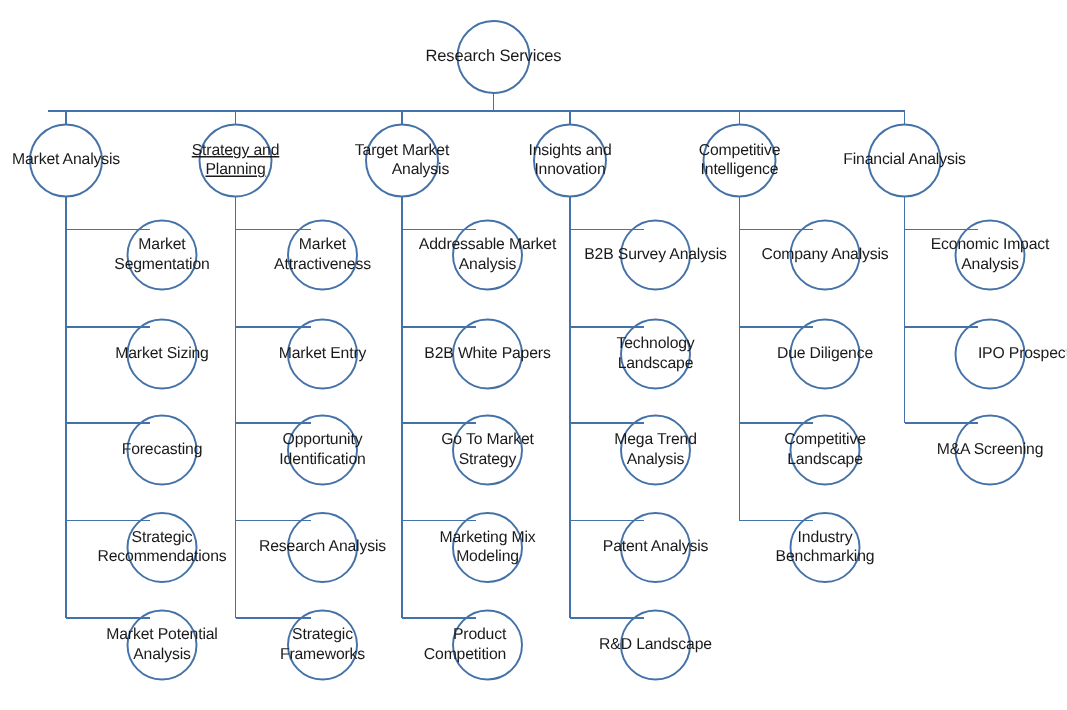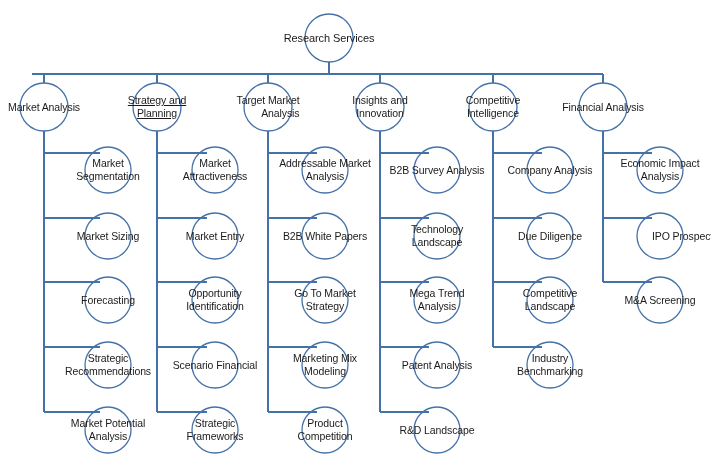--- a/index.html
+++ b/index.html
@@ -144,35 +144,35 @@
       <div class="node-label leaf-label" style="left: 108px; top: 430px;">Market Potential<br>Analysis</div>
       <div class="node-hit" style="left: 108px; top: 430px; width: 46px; height: 46px;"></div>
       <div class="node-label lvl2-label" style="left: 157px; top: 107px; text-decoration: underline;">Strategy and<br>Planning</div>
       <div class="node-hit" style="left: 157px; top: 107px; width: 48px; height: 48px;"></div>
       <div class="node-label leaf-label" style="left: 215px; top: 170px;">Market<br>Attractiveness</div>
       <div class="node-hit" style="left: 215px; top: 170px; width: 46px; height: 46px;"></div>
       <div class="node-label leaf-label" style="left: 215px; top: 236px;">Market Entry</div>
       <div class="node-hit" style="left: 215px; top: 236px; width: 46px; height: 46px;"></div>
       <div class="node-label leaf-label" style="left: 215px; top: 300px;">Opportunity<br>Identification</div>
       <div class="node-hit" style="left: 215px; top: 300px; width: 46px; height: 46px;"></div>
-      <div class="node-label leaf-label" style="left: 215px; top: 365px;">Scenario Financial</div>
+      <div class="node-label leaf-label" style="left: 215px; top: 365px;">Research Analysis</div>
       <div class="node-hit" style="left: 215px; top: 365px; width: 46px; height: 46px;"></div>
       <div class="node-label leaf-label" style="left: 215px; top: 430px;">Strategic<br>Frameworks</div>
       <div class="node-hit" style="left: 215px; top: 430px; width: 46px; height: 46px;"></div>
       <div class="node-label lvl2-label" style="left: 268px; top: 107px; text-align: right;">Target Market<br>Analysis</div>
       <div class="node-hit" style="left: 268px; top: 107px; width: 48px; height: 48px;"></div>
       <div class="node-label leaf-label" style="left: 325px; top: 170px;">Addressable Market<br>Analysis</div>
       <div class="node-hit" style="left: 325px; top: 170px; width: 46px; height: 46px;"></div>
       <div class="node-label leaf-label" style="left: 325px; top: 236px; text-align: right;">B2B White Papers</div>
       <div class="node-hit" style="left: 325px; top: 236px; width: 46px; height: 46px;"></div>
       <div class="node-label leaf-label" style="left: 325px; top: 300px;">Go To Market<br>Strategy</div>
       <div class="node-hit" style="left: 325px; top: 300px; width: 46px; height: 46px;"></div>
       <div class="node-label leaf-label" style="left: 325px; top: 365px;">Marketing Mix<br>Modeling</div>
       <div class="node-hit" style="left: 325px; top: 365px; width: 46px; height: 46px;"></div>
-      <div class="node-label leaf-label" style="left: 325px; top: 430px;">Product<br>Competition</div>
+      <div class="node-label leaf-label" style="left: 310px; top: 430px; text-align: right;">Product<br>Competition</div>
       <div class="node-hit" style="left: 325px; top: 430px; width: 46px; height: 46px;"></div>
       <div class="node-label lvl2-label" style="left: 380px; top: 107px;">Insights and<br>Innovation</div>
       <div class="node-hit" style="left: 380px; top: 107px; width: 48px; height: 48px;"></div>
       <div class="node-label leaf-label" style="left: 437px; top: 170px;">B2B Survey Analysis</div>
       <div class="node-hit" style="left: 437px; top: 170px; width: 46px; height: 46px;"></div>
       <div class="node-label leaf-label" style="left: 437px; top: 236px;">Technology<br>Landscape</div>
       <div class="node-hit" style="left: 437px; top: 236px; width: 46px; height: 46px;"></div>
       <div class="node-label leaf-label" style="left: 437px; top: 300px;">Mega Trend<br>Analysis</div>
       <div class="node-hit" style="left: 437px; top: 300px; width: 46px; height: 46px;"></div>
       <div class="node-label leaf-label" style="left: 437px; top: 365px;">Patent Analysis</div>

